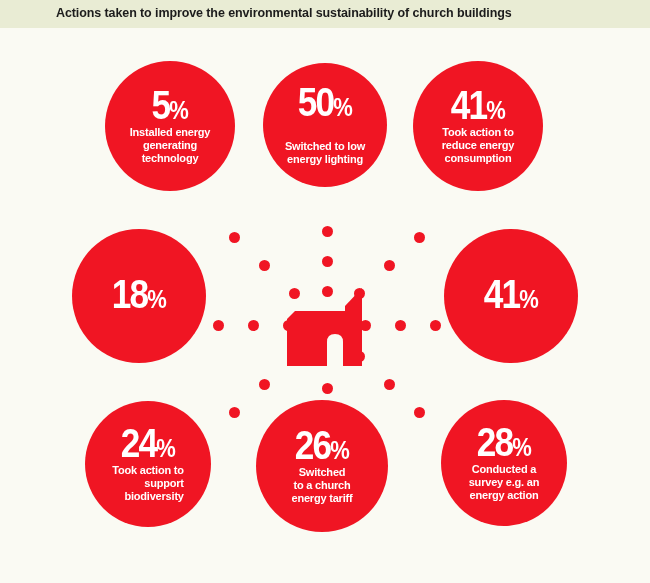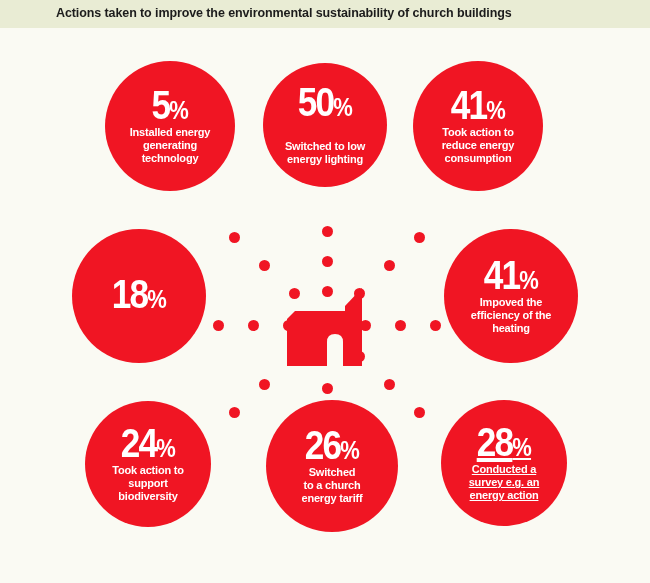--- a/index.html
+++ b/index.html
@@ -159,49 +159,44 @@
           <div class="pct">
             <span>18</span>
             <span class="sym">%</span>
           </div>
         </div>
         <div class="bubble" style="left: 444px; top: 201px; width: 134px; height: 134px;">
           <div class="pct">
             <span>41</span>
             <span class="sym">%</span>
           </div>
-          <div class="blabel">
-            <div>Impoved the</div>
-            <div>efficiency of the</div>
-            <div>heating</div>
-          </div>
-        </div>
-        <div class="bubble" style="left: 85px; top: 373px; width: 126px; height: 126px;">
+        </div>
+        <div class="bubble" style="left: 85px; top: 373px; width: 126px; height: 126px; text-align: right;">
           <div class="pct">
             <span>24</span>
             <span class="sym">%</span>
           </div>
           <div class="blabel">
             <div>Took action to</div>
             <div>support</div>
             <div>biodiversity</div>
           </div>
         </div>
-        <div class="bubble" style="left: 266px; top: 372px; width: 132px; height: 132px;">
+        <div class="bubble" style="left: 256px; top: 372px; width: 132px; height: 132px;">
           <div class="pct">
             <span>26</span>
             <span class="sym">%</span>
           </div>
           <div class="blabel">
             <div>Switched</div>
             <div>to a church</div>
             <div>energy tariff</div>
           </div>
         </div>
-        <div class="bubble" style="left: 441px; top: 372px; width: 126px; height: 126px; text-decoration: underline;">
+        <div class="bubble" style="left: 441px; top: 372px; width: 126px; height: 126px;">
           <div class="pct">
             <span>28</span>
             <span class="sym">%</span>
           </div>
           <div class="blabel">
             <div>Conducted a</div>
             <div>survey e.g. an</div>
             <div>energy action</div>
           </div>
         </div>

